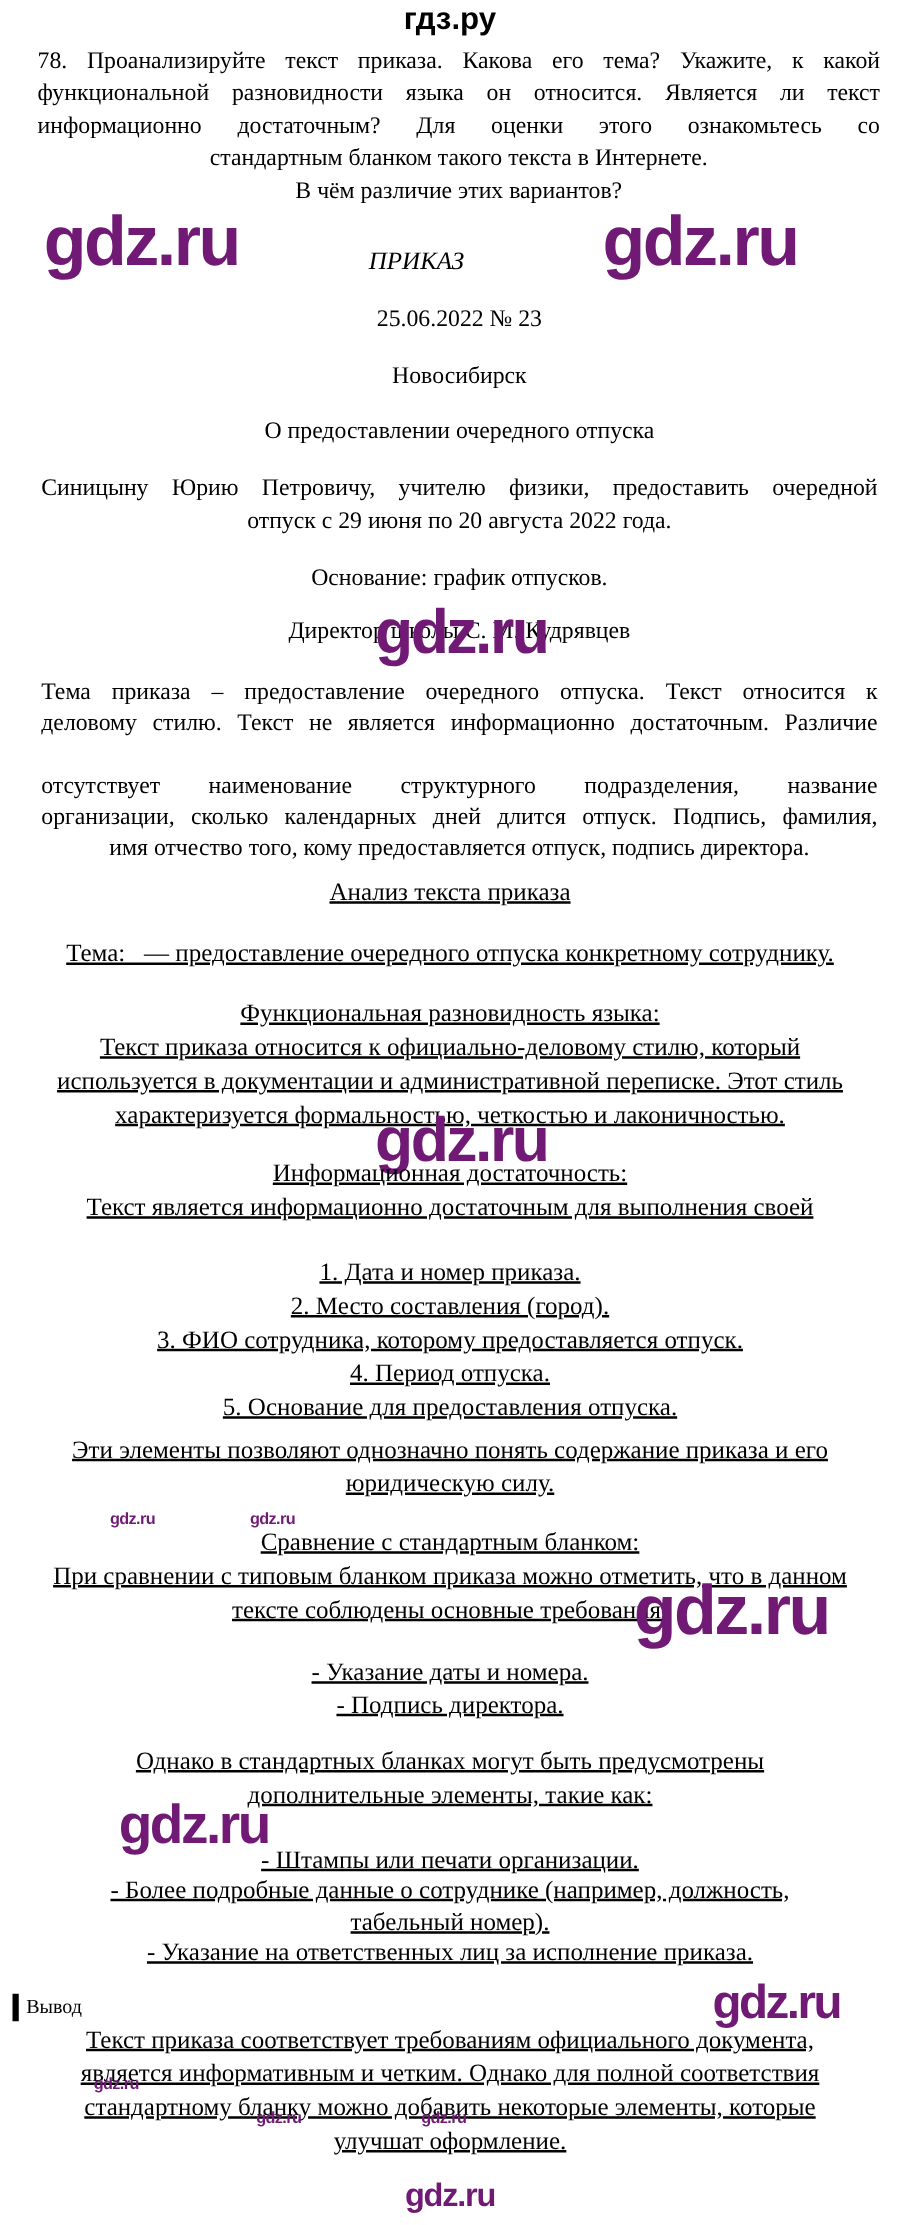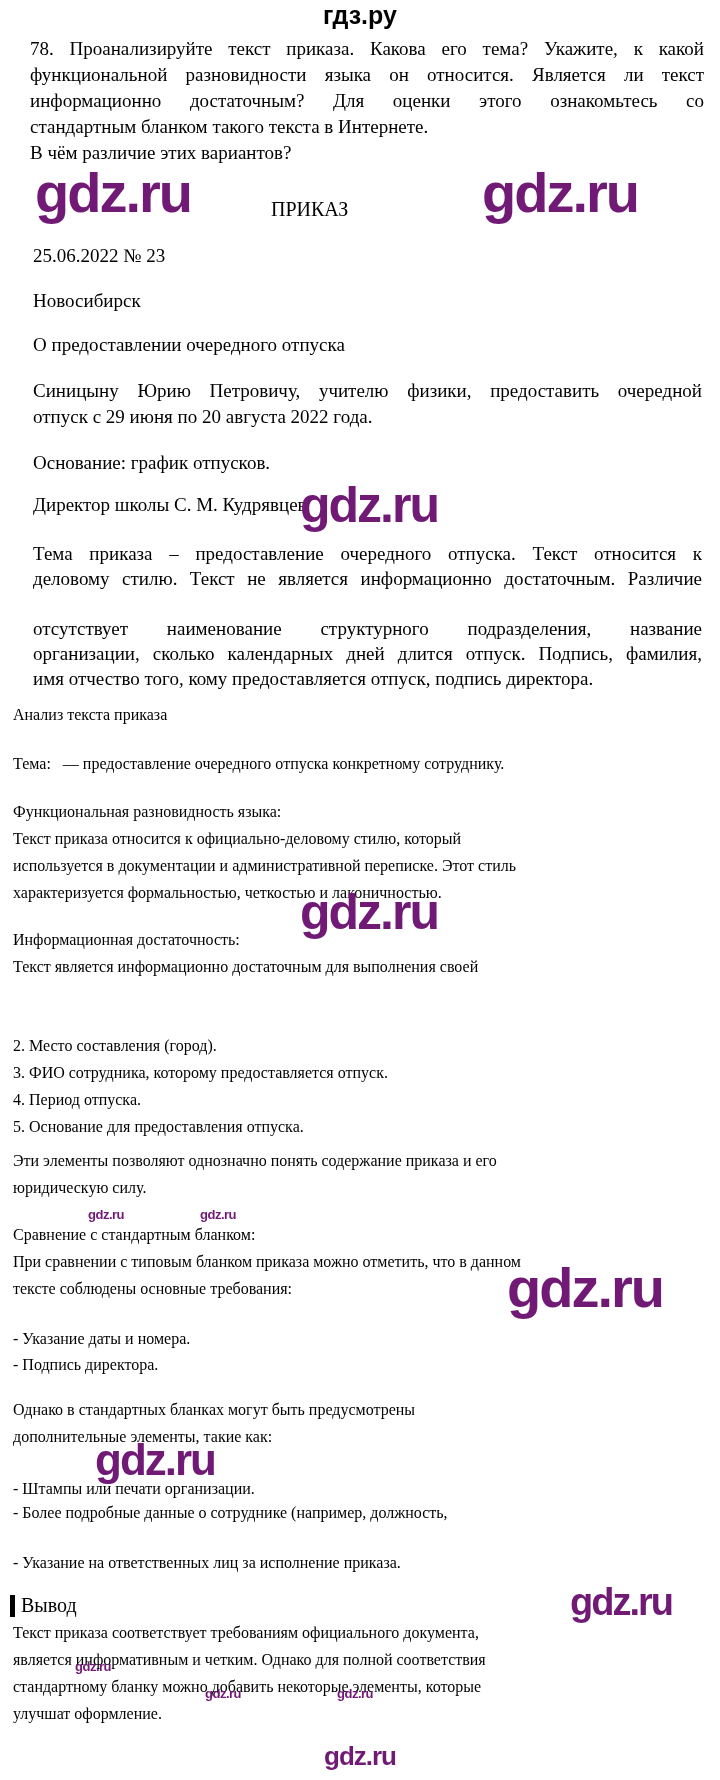--- a/index.html
+++ b/index.html
@@ -1,34 +1,34 @@
 <!DOCTYPE html>
 <html><head>
 <meta charset="utf-8">
 <style>
   html,body{margin:0;padding:0;background:#ffffff;}
   #page{position:relative;width:720px;height:1780px;background:#fff;overflow:hidden;
         color:#000;font-family:"Liberation Serif",serif;}
-  .line{position:absolute;line-height:26px;font-size:19px;white-space:nowrap;}
+  .line{position:absolute;line-height:26px;font-size:19px;white-space:nowrap;text-align:center;}
   
   .t{left:30px;width:674px;}
   
   .d{left:33px;width:669px;}
   
-  .a{left:13px;width:694px;font-size:16px;line-height:27px;}
+  .a{left:13px;width:694px;font-size:20px;line-height:27px;text-decoration:underline;}
   
   .j{white-space:normal;text-align:justify;text-align-last:justify;}
   .hdr{position:absolute;top:2px;left:0;width:720px;text-align:center;
        font-family:"Liberation Sans",sans-serif;font-weight:bold;font-size:25px;line-height:26px;}
   .wm{position:absolute;font-family:"Liberation Sans",sans-serif;font-weight:bold;
       color:#701a75;line-height:1;letter-spacing:-2px;white-space:nowrap;}
   .wm-sm{letter-spacing:-0.5px;}
-  .doc-title{position:absolute;left:271px;top:196px;font-size:20px;line-height:26px;}
+  .doc-title{position:absolute;left:295px;top:196px;font-size:20px;line-height:26px;font-style:italic;}
   .vbar{position:absolute;left:10px;top:1595px;width:5px;height:22px;background:#000;}
-  .vyvod{position:absolute;left:21px;top:1592px;font-size:20px;line-height:27px;}
+  .vyvod{position:absolute;left:21px;top:1592px;font-size:16px;line-height:27px;}
 </style>
 </head>
 <body>
 
 <div id="page">
 
   <div class="hdr">гдз.ру</div>
 
   <div class="line t j" style="top:36px">78. Проанализируйте текст приказа. Какова его тема? Укажите, к какой</div>
   <div class="line t j" style="top:62px">функциональной разновидности языка он относится. Является ли текст</div>
@@ -59,20 +59,21 @@
   <div class="line a" style="top:750px">Тема:&nbsp;&nbsp;&nbsp;— предоставление очередного отпуска конкретному сотруднику.</div>
 
   <div class="line a" style="top:798px">Функциональная разновидность языка:</div>
   <div class="line a" style="top:825px">Текст приказа относится к официально-деловому стилю, который</div>
   <div class="line a" style="top:852px">используется в документации и административной переписке. Этот стиль</div>
   <div class="line a" style="top:879px">характеризуется формальностью, четкостью и лаконичностью.</div>
 
   <div class="wm" style="left:300px;top:887px;font-size:50px">gdz.ru</div>
   <div class="line a" style="top:926px">Информационная достаточность:</div>
   <div class="line a" style="top:953px">Текст является информационно достаточным для выполнения своей</div>
+  <div class="line a" style="top:1005px">1. Дата и номер приказа.</div>
   <div class="line a" style="top:1032px">2. Место составления (город).</div>
   <div class="line a" style="top:1059px">3. ФИО сотрудника, которому предоставляется отпуск.</div>
   <div class="line a" style="top:1086px">4. Период отпуска.</div>
   <div class="line a" style="top:1113px">5. Основание для предоставления отпуска.</div>
 
   <div class="line a" style="top:1147px">Эти элементы позволяют однозначно понять содержание приказа и его</div>
   <div class="line a" style="top:1174px">юридическую силу.</div>
 
   <div class="wm wm-sm" style="left:88px;top:1208px;font-size:13px">gdz.ru</div>
   <div class="wm wm-sm" style="left:200px;top:1208px;font-size:13px">gdz.ru</div>
@@ -81,20 +82,21 @@
   <div class="line a" style="top:1248px">При сравнении с типовым бланком приказа можно отметить, что в данном</div>
   <div class="wm" style="left:507px;top:1260px;font-size:56px">gdz.ru</div>
   <div class="line a" style="top:1325px">- Указание даты и номера.</div>
   <div class="line a" style="top:1351px">- Подпись директора.</div>
 
   <div class="line a" style="top:1396px">Однако в стандартных бланках могут быть предусмотрены</div>
   <div class="line a" style="top:1423px">дополнительные элементы, такие как:</div>
   <div class="wm" style="left:95px;top:1438px;font-size:44px">gdz.ru</div>
   <div class="line a" style="top:1475px">- Штампы или печати организации.</div>
   <div class="line a" style="top:1499px">- Более подробные данные о сотруднике (например, должность,</div>
+  <div class="line a" style="top:1525px">табельный номер).</div>
   <div class="line a" style="top:1549px">- Указание на ответственных лиц за исполнение приказа.</div>
 
   <div class="vbar"></div>
   <div class="vyvod">Вывод</div>
   <div class="wm" style="left:570px;top:1583px;font-size:38px">gdz.ru</div>
   <div class="line a" style="top:1619px">Текст приказа соответствует требованиям официального документа,</div>
   <div class="line a" style="top:1646px">является информативным и четким. Однако для полной соответствия</div>
   <div class="line a" style="top:1673px">стандартному бланку можно добавить некоторые элементы, которые</div>
   <div class="line a" style="top:1700px">улучшат оформление.</div>
 

